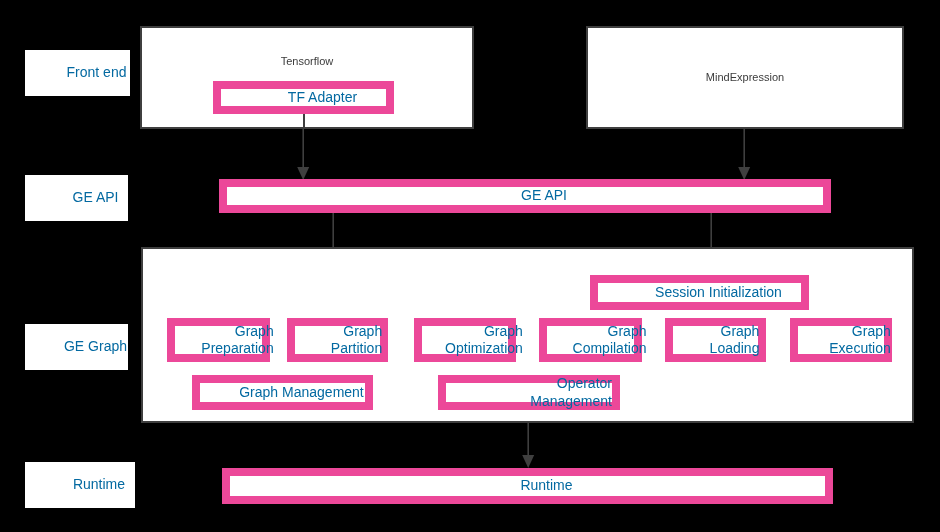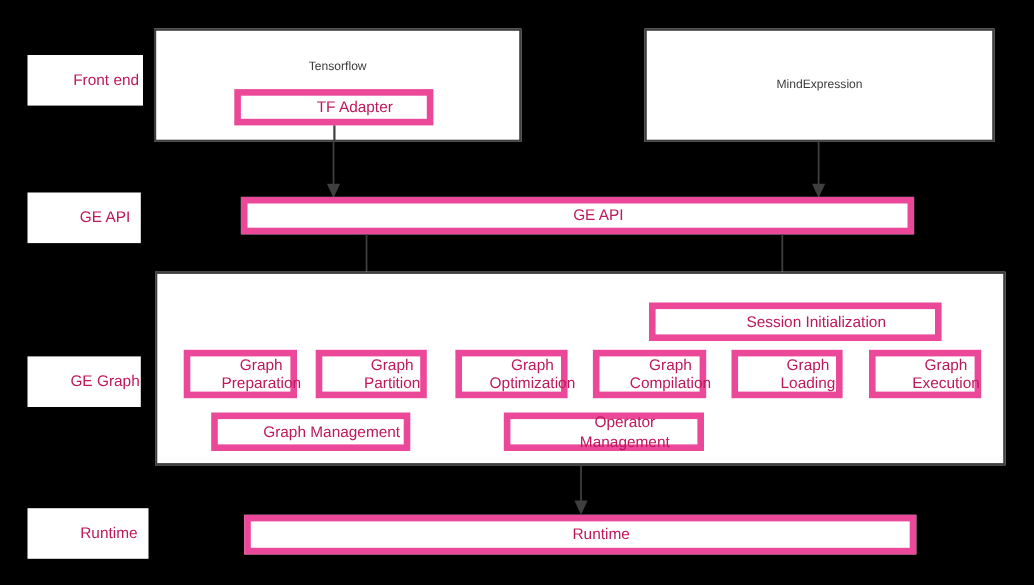--- a/index.html
+++ b/index.html
@@ -14,38 +14,38 @@
   #canvas {
     position: relative;
     width: 940px;
     height: 532px;
     background: #000000;
     overflow: hidden;
   }
   .box {
     position: absolute;
     background: #ffffff;
-    color: #be185d;
+    color: #0369a1;
     display: flex;
     align-items: center;
     justify-content: center;
-    text-align: center;
+    text-align: right;
     box-sizing: border-box;
     line-height: 1.25;
     white-space: pre-line;
     padding-left: 38px;
   }
   
   .legend-box {
     border: none;
     font-size: 14px;
   }
   
   .node {
-    border: 6px solid #ec4899;
+    border: 8px solid #ec4899;
     font-size: 14px;
   }
   .container-box {
     position: absolute;
     background: #ffffff;
     border: 2px solid #3f3f3f;
     box-sizing: border-box;
   }
   .container-title {
     position: absolute;
@@ -112,21 +112,21 @@
   </svg>
 
   <svg class="conn" style="left:702px; top:213px; width:20px; height:64px;" width="20" height="64">
     <line x1="9.2" y1="0" x2="9.2" y2="53"></line>
     <polygon points="9.2,62 3.2,49 15.2,49"></polygon>
   </svg>
 
   <div class="container-box" style="left:141px; top:247px; width:773px; height:176px;"></div>
 
 
-  <div class="box node" style="left:590px; top:275px; width:266px; height:35px;">Session Initialization</div>
+  <div class="box node" style="left:590px; top:275px; width:219px; height:35px;">Session Initialization</div>
 
   <div class="box node" style="left:167px; top:318px; width:103px; height:44px;">Graph
 Preparation</div>
 
   <div class="box node" style="left:287px; top:318px; width:101px; height:44px;">Graph
 Partition</div>
 
   <div class="box node" style="left:414px; top:318px; width:102px; height:44px;">Graph
 Optimization</div>
 
@@ -134,21 +134,21 @@
 Compilation</div>
 
   <div class="box node" style="left:665px; top:318px; width:101px; height:44px;">Graph
 Loading</div>
 
   <div class="box node" style="left:790px; top:318px; width:102px; height:44px;">Graph
 Execution</div>
 
   <div class="box node" style="left:192px; top:375px; width:181px; height:35px;">Graph Management</div>
 
-  <div class="box node" style="left:438px; top:375px; width:182px; height:35px;margin-left:20px;">Operator Management</div>
+  <div class="box node" style="left:438px; top:375px; width:182px; height:35px;">Operator Management</div>
 
 
   <svg class="conn" style="left:519px; top:423px; width:20px; height:46px;" width="20" height="46">
     <line x1="9.2" y1="0" x2="9.2" y2="36"></line>
     <polygon points="9.2,45 3.2,32 15.2,32"></polygon>
   </svg>
 
   <div class="box node" style="left:222px; top:468px; width:611px; height:36px;">Runtime</div>
 
 </div>

